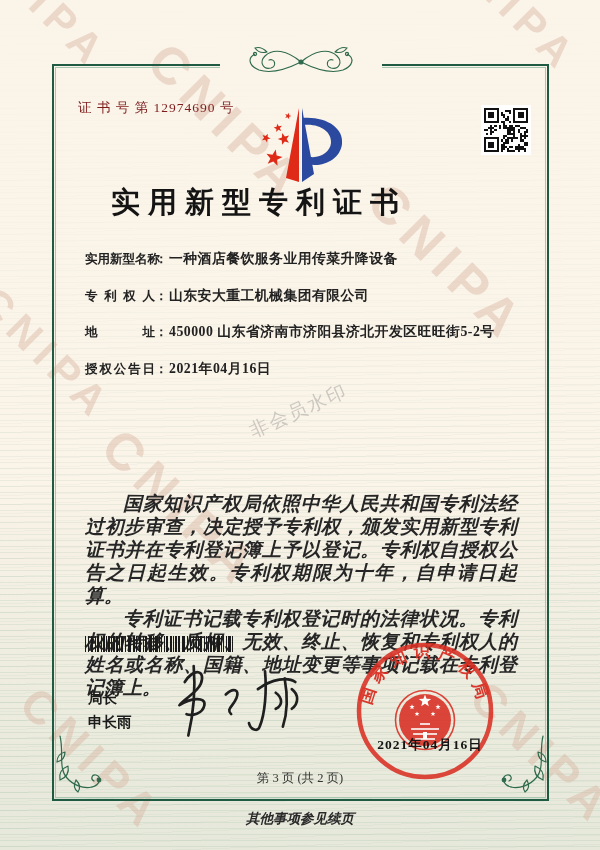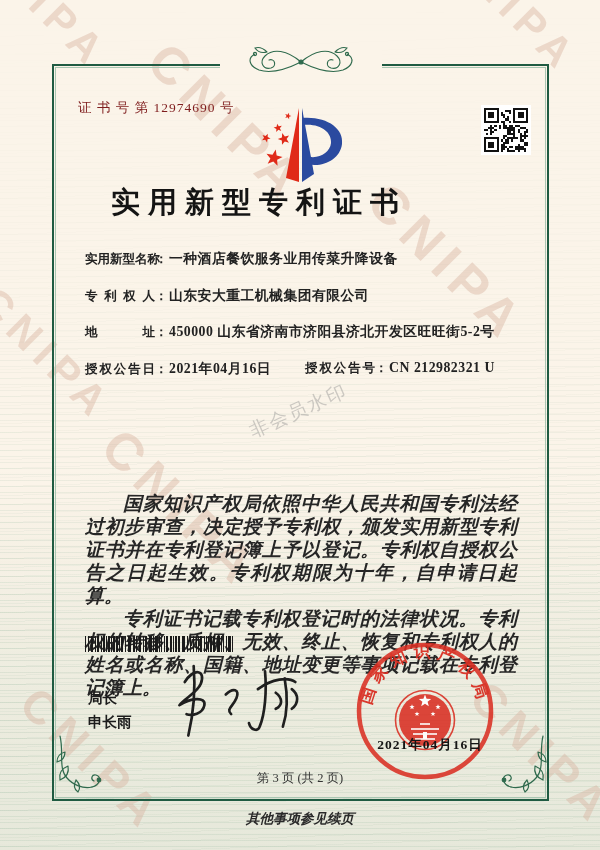--- a/index.html
+++ b/index.html
@@ -294,23 +294,20 @@
     <span class="flabel">实用新型名称</span><span class="fcolon">：</span><span class="fvalue">一种酒店餐饮服务业用传菜升降设备</span>
   </div>
   <div class="frow">
     <span class="flabel">专利权人</span><span class="fcolon">：</span><span class="fvalue">山东安大重工机械集团有限公司</span>
   </div>
   <div class="frow">
     <span class="flabel">地址</span><span class="fcolon">：</span><span class="fvalue">450000  山东省济南市济阳县济北开发区旺旺街5-2号</span>
   </div>
   <div class="frow">
     <span class="flabel">授权公告日</span><span class="fcolon">：</span><span class="fvalue">2021年04月16日</span>
-    <span class="grant-second">
-      <span class="flabel">授权公告号</span><span class="fcolon">：</span><span class="fvalue">CN 212982321 U</span>
-    </span>
   </div>
 </div>
 
 <div class="paras">
   <p>国家知识产权局依照中华人民共和国专利法经过初步审查，决定授予专利权，颁发实用新型专利证书并在专利登记簿上予以登记。专利权自授权公告之日起生效。专利权期限为十年，自申请日起算。</p>
   <p>专利证书记载专利权登记时的法律状况。专利权的转移、质押、无效、终止、恢复和专利权人的姓名或名称、国籍、地址变更等事项记载在专利登记簿上。</p>
 </div>
 
 <div class="barcode" id="barcode">
     <div style="width: 1px; background: rgb(26, 26, 26); margin-right: 2px;"></div>

